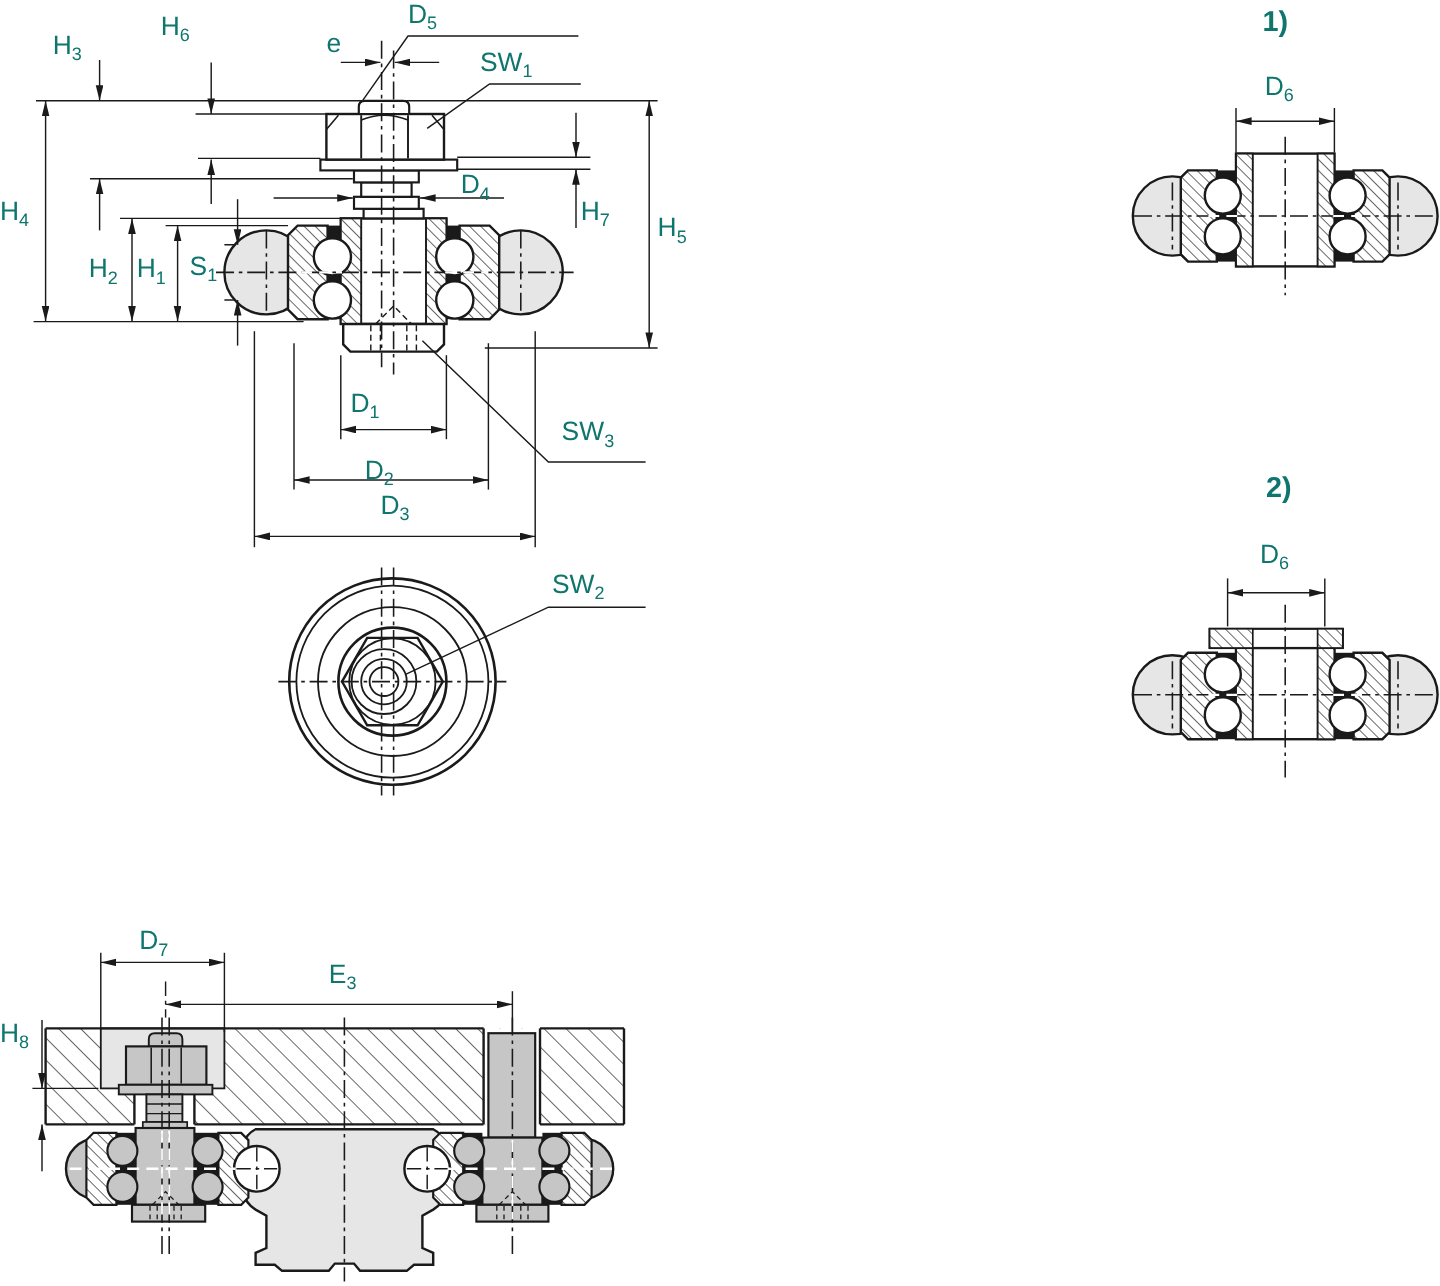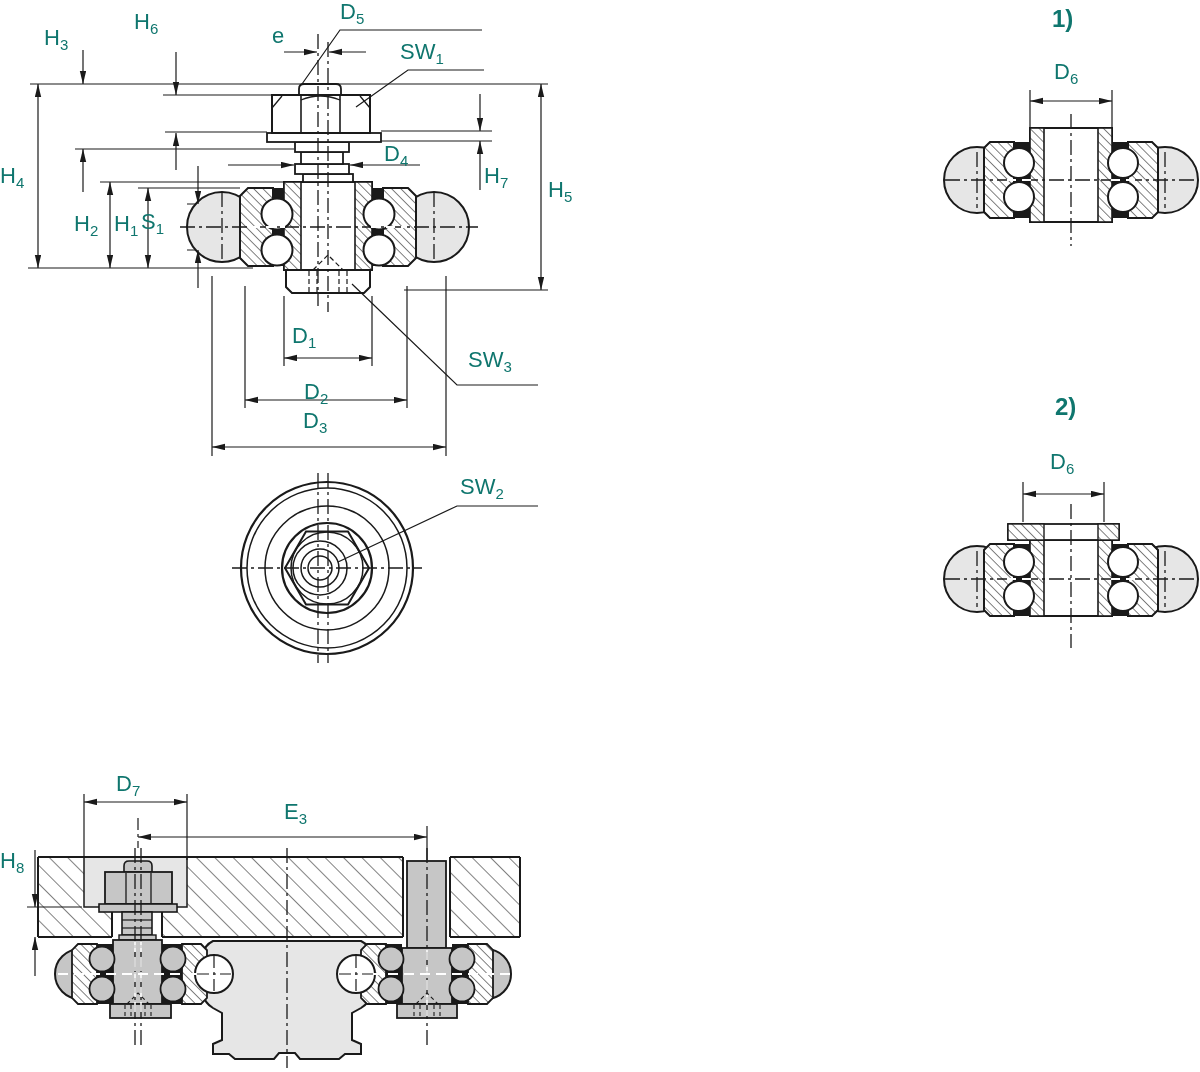--- a/index.html
+++ b/index.html
@@ -349,30 +349,30 @@
 </svg>
 
 <div class="lbl" style="left:44px;top:26px"><span>H</span><sub>3</sub></div>
 <div class="lbl" style="left:134px;top:10px"><span>H</span><sub>6</sub></div>
 <div class="lbl" style="left:340px;top:0px"><span>D</span><sub>5</sub></div>
 <div class="lbl" style="left:272px;top:24px"><span>e</span><sub></sub></div>
 <div class="lbl" style="left:400px;top:40px"><span>SW</span><sub>1</sub></div>
 <div class="lbl" style="left:0;top:164px"><span>H</span><sub>4</sub></div>
 <div class="lbl" style="left:74px;top:212px"><span>H</span><sub>2</sub></div>
 <div class="lbl" style="left:114px;top:212px"><span>H</span><sub>1</sub></div>
-<div class="lbl" style="left:141px;top:210px"><span>S</span><sub>1</sub></div>
+<div class="lbl" style="left:158px;top:210px"><span>S</span><sub>1</sub></div>
 <div class="lbl" style="left:384px;top:142px"><span>D</span><sub>4</sub></div>
 <div class="lbl" style="left:484px;top:164px"><span>H</span><sub>7</sub></div>
 <div class="lbl" style="left:548px;top:178px"><span>H</span><sub>5</sub></div>
 <div class="lbl" style="left:292px;top:324px"><span>D</span><sub>1</sub></div>
 <div class="lbl" style="left:304px;top:380px"><span>D</span><sub>2</sub></div>
-<div class="lbl" style="left:303px;top:409px"><span>D</span><sub>3</sub></div>
+<div class="lbl" style="left:317px;top:409px"><span>D</span><sub>3</sub></div>
 <div class="lbl" style="left:468px;top:348px"><span>SW</span><sub>3</sub></div>
 <div class="lbl" style="left:460px;top:475px"><span>SW</span><sub>2</sub></div>
 <div class="lbl bold" style="left:1052px;top:6px">1)</div>
 <div class="lbl" style="left:1054px;top:60px"><span>D</span><sub>6</sub></div>
 <div class="lbl bold" style="left:1055px;top:394px">2)</div>
 <div class="lbl" style="left:1050px;top:450px"><span>D</span><sub>6</sub></div>
 <div class="lbl" style="left:116px;top:772px"><span>D</span><sub>7</sub></div>
-<div class="lbl" style="left:284px;top:800px"><span>E</span><sub>3</sub></div>
+<div class="lbl" style="left:274px;top:800px"><span>E</span><sub>3</sub></div>
 <div class="lbl" style="left:0px;top:849px"><span>H</span><sub>8</sub></div>
 
 </div>
 
 </body></html>

